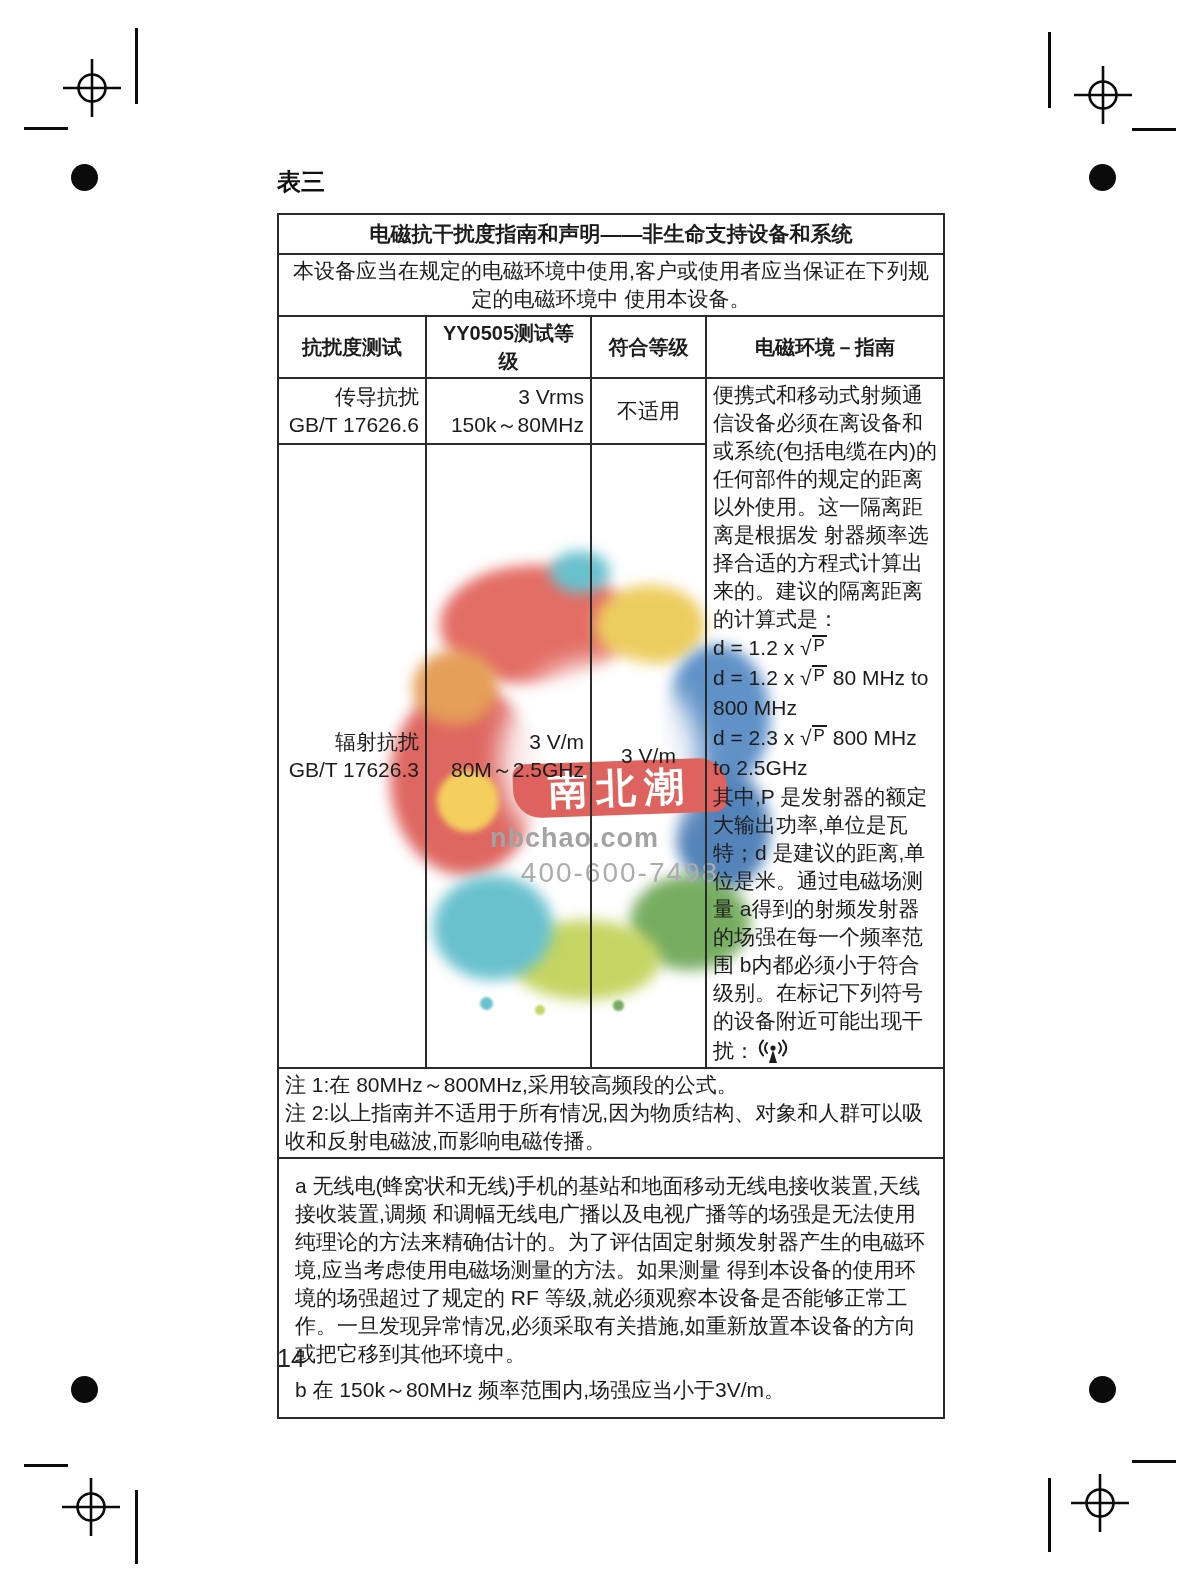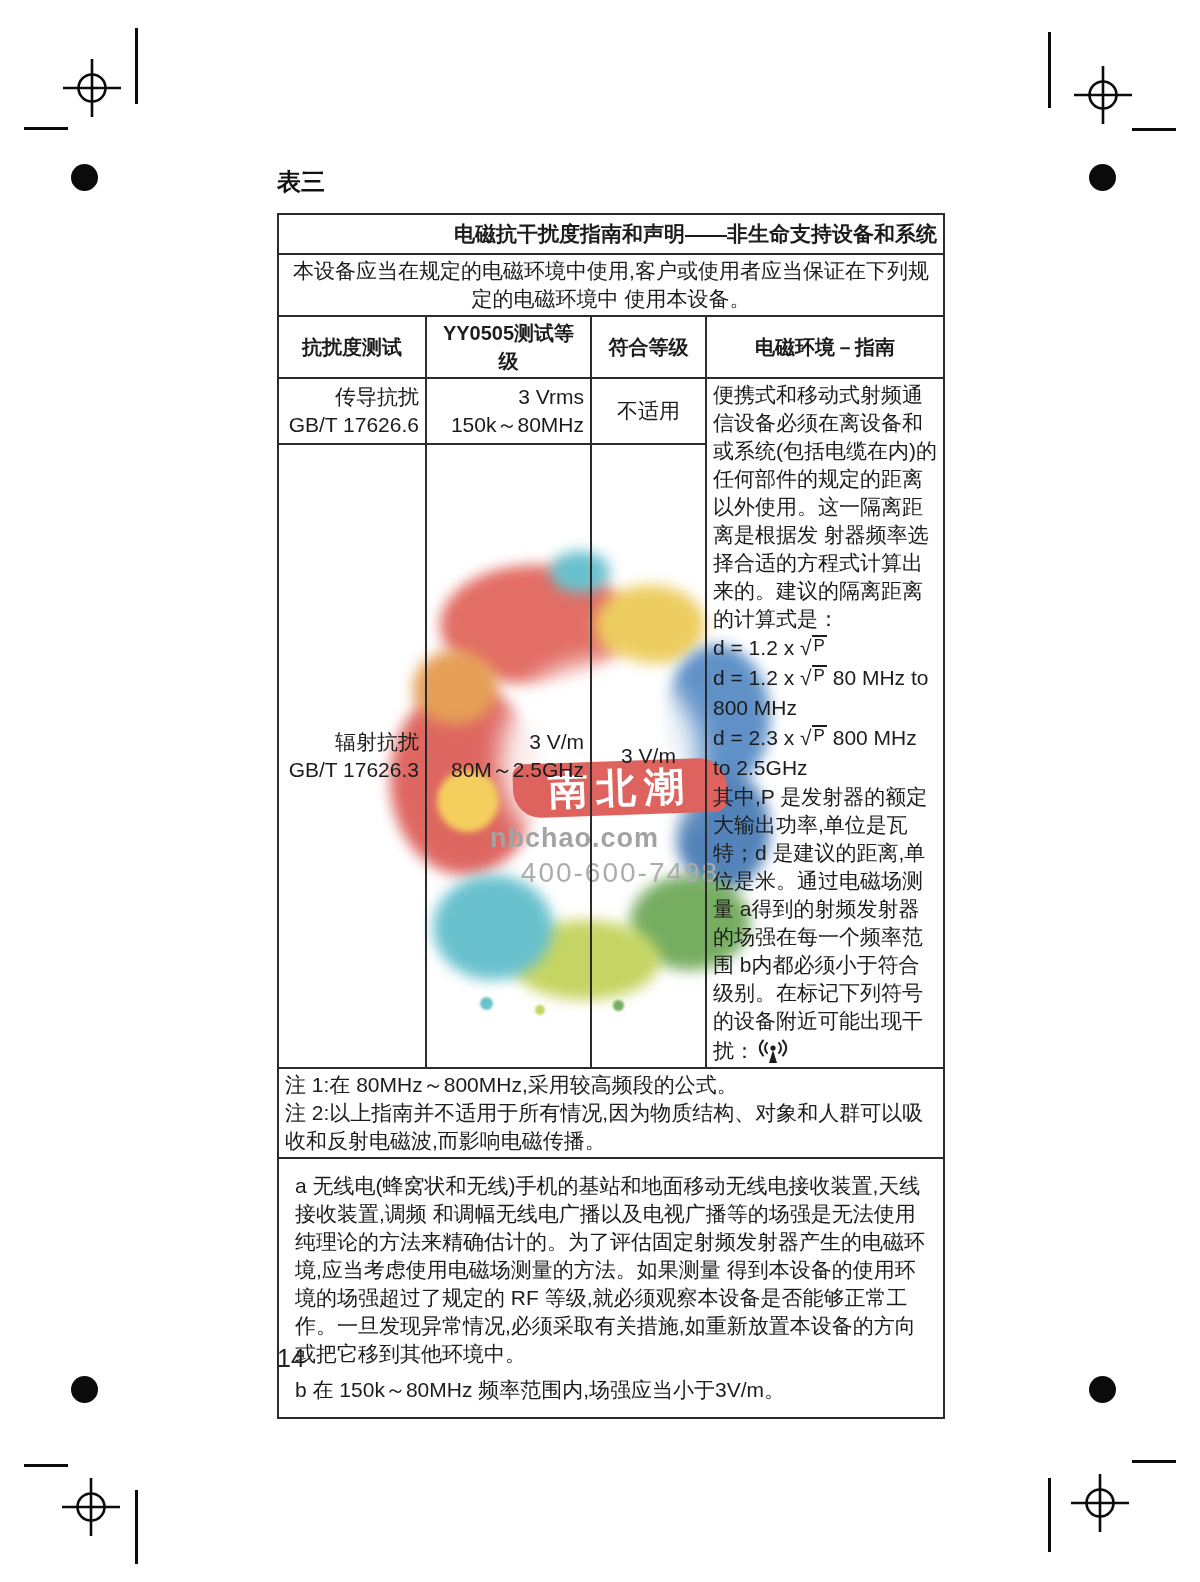--- a/index.html
+++ b/index.html
@@ -17,21 +17,21 @@
   .page-number{position:absolute;left:277px;top:1344px;width:666px;font-size:25px;color:#222;z-index:3;}
   
   .emc-table{
     position:absolute;left:277px;top:213px;width:666px;z-index:2;
     border-collapse:collapse;table-layout:fixed;background:transparent;color:#1c1c1c;
   }
   .emc-table td,.emc-table th{
     border:2px solid #2b2b2b;padding:2px 6px;vertical-align:middle;
     font-size:21px;line-height:28px;font-weight:normal;background:transparent;
   }
-  .r-title td{height:34px;text-align:right;font-weight:bold;}
+  .r-title td{height:34px;text-align:center;font-weight:bold;}
   .r-intro td{height:54px;text-align:center;}
   .r-cols th{height:26px;text-align:center;font-size:20px;font-weight:bold;}
   .r1 td{height:58px;}
   .r2 td{height:604px;}
   .cell-left{text-align:right;padding-left:12px;}
   .cell-center{text-align:center;}
   .c-guidance{vertical-align:top;text-align:left;padding:3px 4px 2px 5px;}
   .formula{line-height:30px;white-space:normal;}
   .sqrt{white-space:nowrap;}
   .sqrt-arg{

